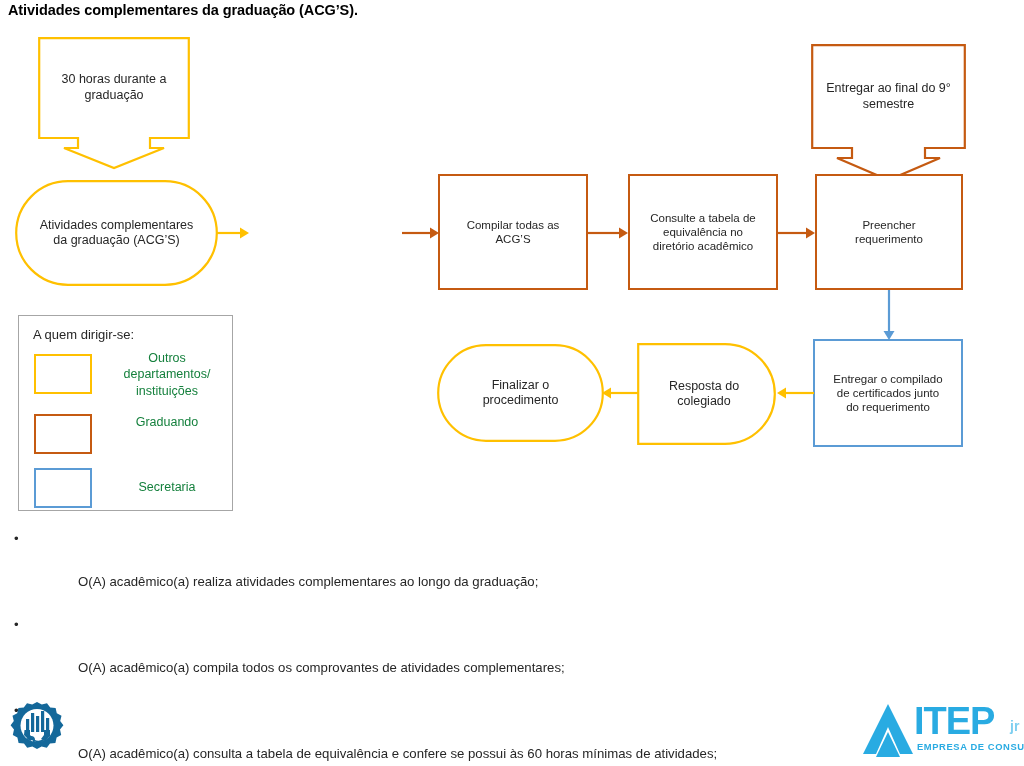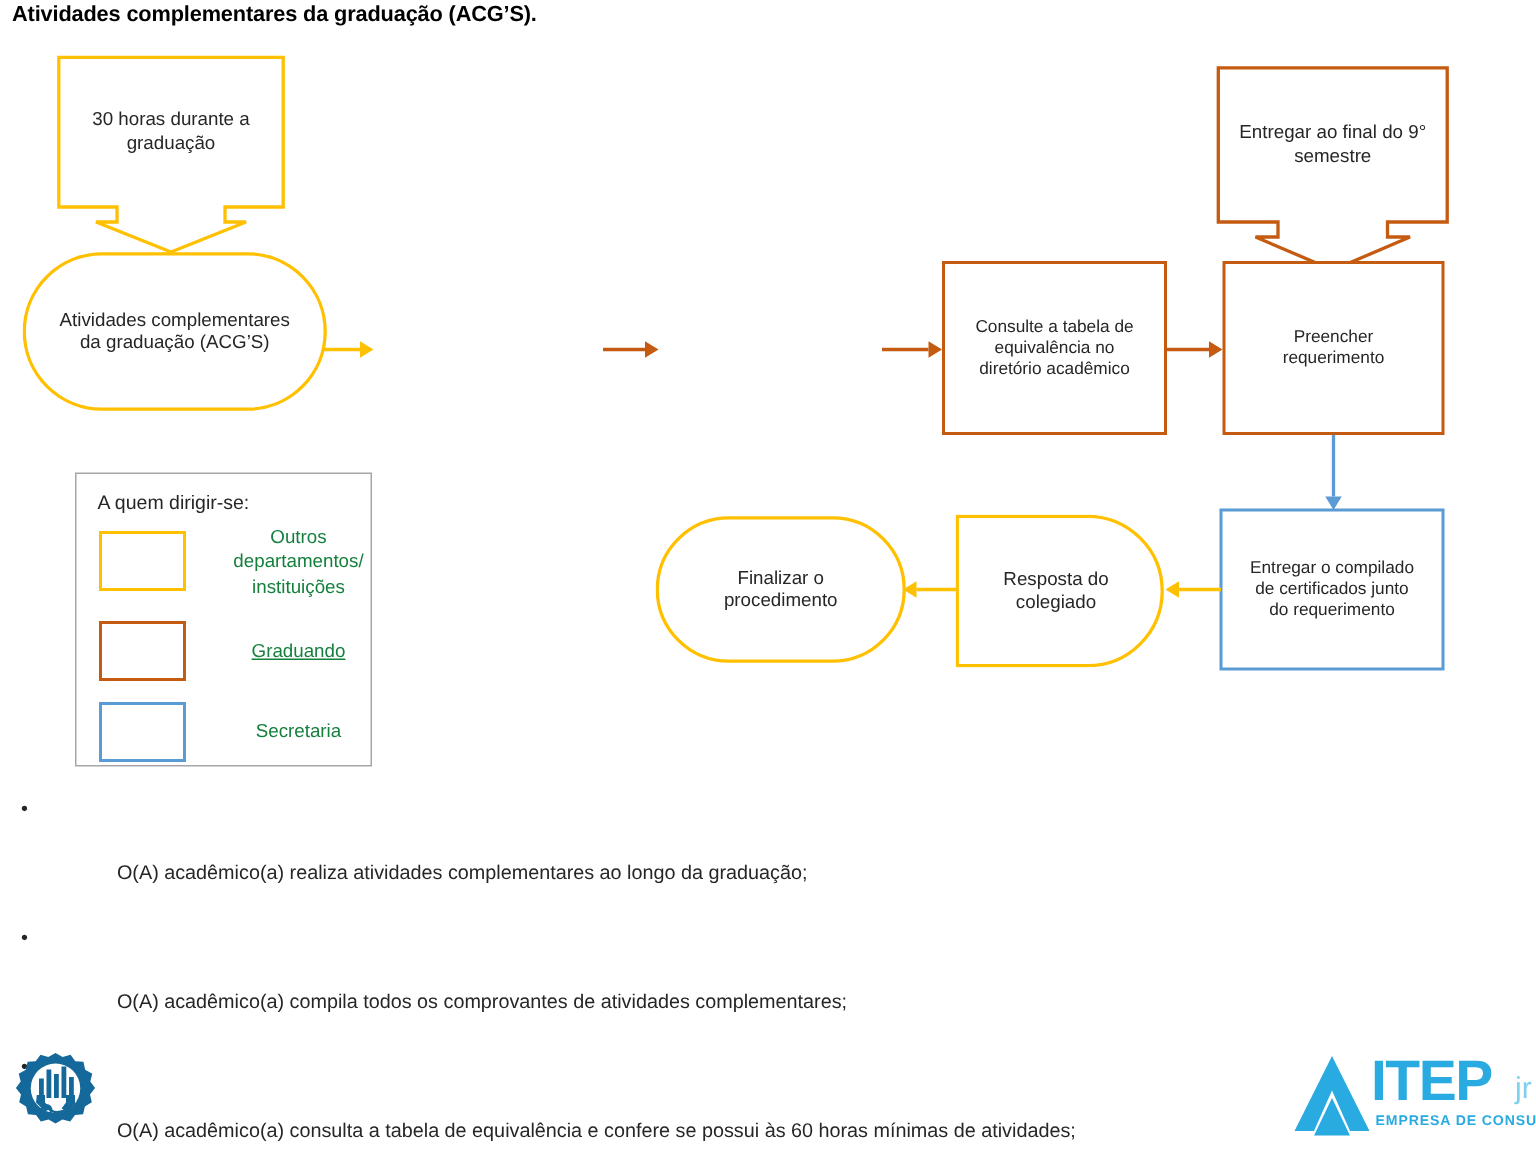--- a/index.html
+++ b/index.html
@@ -41,22 +41,22 @@
   
   .svgshape{position:absolute;}
   .svgshape svg{position:absolute;left:0;top:0;}
 
   
   .conn{position:absolute;}
   .conn svg{position:absolute;left:0;top:0;overflow:visible;}
 
   
   .legend{
-    position:absolute;left:18px;top:315px;width:198px;height:196px;
-    border:1.6px solid #a6a6a6;background:#fff;box-sizing:border-box;margin-left:32px;
+    position:absolute;left:18px;top:315px;width:215px;height:196px;
+    border:1.6px solid #a6a6a6;background:#fff;box-sizing:border-box;
   }
   .legend-title{
     position:absolute;left:14px;top:11px;font-size:13px;color:#262626;
   }
   .legend-sw{position:absolute;width:58px;height:40px;background:#fff;box-sizing:border-box;}
   .legend-lbl{
     position:absolute;font-size:12.5px;color:#15803d;text-align:center;
     line-height:1.3;white-space:pre-line;
   }
 
@@ -67,21 +67,21 @@
   .bl .dot{position:absolute;left:14px;top:0;font-size:13.2px;line-height:21.5px;}
 
   
   .logo-left{position:absolute;left:6px;top:700px;width:62px;height:60px;}
   .logo-right{position:absolute;left:862px;top:700px;width:156px;height:58px;}
   .itep-text{
     position:absolute;left:52px;top:2px;font-size:38px;font-weight:bold;
     color:#29ABE2;letter-spacing:-1px;line-height:38px;
   }
   .itep-jr{
-    position:absolute;left:148px;top:18px;font-size:20px;font-weight:normal;
+    position:absolute;left:148px;top:18px;font-size:14px;font-weight:bold;
     color:#7ECFF0;line-height:17px;
   }
   .itep-sub{
     position:absolute;left:55px;top:42px;font-size:9.4px;font-weight:bold;
     color:#29ABE2;letter-spacing:0.6px;line-height:10px;white-space:nowrap;
   }
 </style>
 </head>
 <body>
 
@@ -98,31 +98,35 @@
   </div>
 
   <div class="callout" style="left:811px;top:44px;width:155px;height:138px;">
     <svg width="155" height="138" viewBox="0 0 155 138">
       <path d="M1.2,1.2 H153.8 V104 H114 V114 H129 L77.5,136 L26,114 H41 V104 H1.2 Z" fill="#ffffff" stroke="#C55A11" stroke-width="2.2" stroke-linejoin="miter"></path>
     </svg>
     <div class="txt" style="top:27px;height:52px;">Entregar ao final do 9°
 semestre</div>
   </div>
 
-  <div class="svgshape" style="left:15px;top:168px;width:203px;height:82px;">
+  <div class="svgshape" style="left:15px;top:180px;width:203px;height:82px;">
     <svg width="203" height="106" viewBox="0 0 203 106">
       <rect x="1.2" y="1.2" width="200.6" height="103.6" rx="51.8" ry="51.8" fill="#ffffff" stroke="#FFC000" stroke-width="2.2"></rect>
     </svg>
     <div class="shape big" style="position:absolute;left:0;top:0;width:203px;height:106px;background:transparent;">
       <div class="txt">Atividades complementares
 da graduação (ACG’S)</div>
     </div>
   </div>
 
 
+  <div class="shape" style="left:438px;top:174px;width:150px;height:116px;border:2.2px solid #C55A11;">
+    <div class="txt">Compilar todas as
+ACG’S</div>
+  </div>
 
   <div class="shape" style="left:628px;top:174px;width:150px;height:116px;border:2.2px solid #C55A11;">
     <div class="txt">Consulte a tabela de
 equivalência no
 diretório acadêmico</div>
   </div>
 
   <div class="shape" style="left:815px;top:174px;width:148px;height:116px;border:2.2px solid #C55A11;">
     <div class="txt">Preencher
 requerimento</div>
@@ -205,21 +209,21 @@
 
   <div class="legend">
     <div class="legend-title">A quem dirigir-se:</div>
 
     <div class="legend-sw" style="left:15px;top:38px;border:2.4px solid #FFC000;"></div>
     <div class="legend-lbl" style="left:88px;top:34px;width:120px;">Outros
 departamentos/
 instituições</div>
 
     <div class="legend-sw" style="left:15px;top:98px;border:2.4px solid #C55A11;"></div>
-    <div class="legend-lbl" style="left:88px;top:110px;width:120px;text-decoration:underline;">Graduando</div>
+    <div class="legend-lbl" style="left:88px;top:98px;width:120px;">Graduando</div>
 
     <div class="legend-sw" style="left:15px;top:152px;border:2.4px solid #5B9BD5;"></div>
     <div class="legend-lbl" style="left:88px;top:163px;width:120px;">Secretaria</div>
   </div>
 
   <div class="bullets">
     <div class="bl">
       <span class="dot">•</span>
       <span>O(A) acadêmico(a) realiza atividades complementares ao longo da graduação;</span>
     </div>

